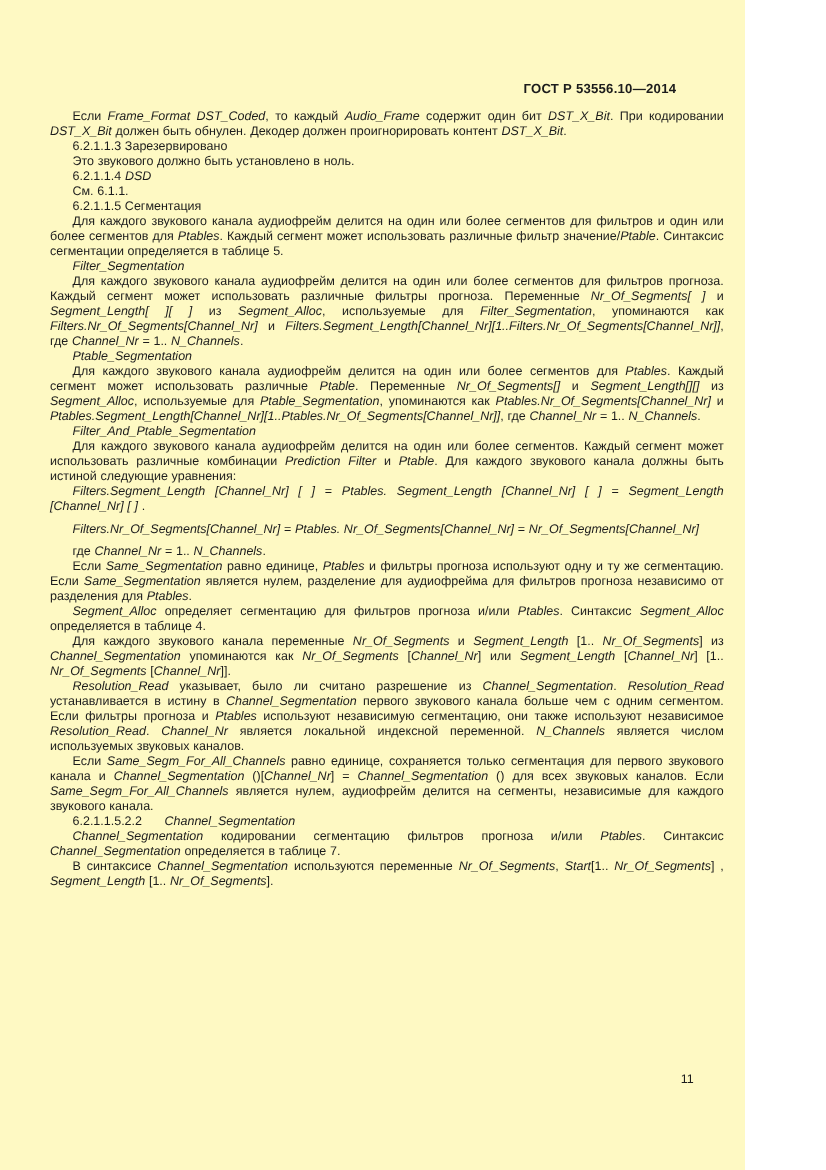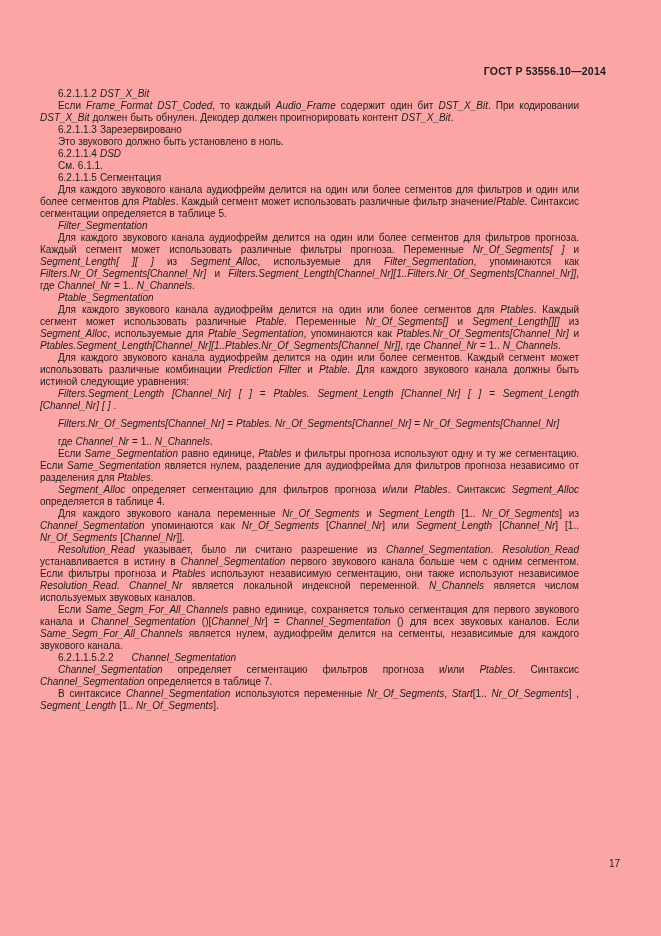--- a/index.html
+++ b/index.html
@@ -2,23 +2,23 @@
 <html><head>
 <meta charset="utf-8">
 <style>
   html, body {
     margin: 0;
     padding: 0;
     background: #ffffff;
   }
   .page {
     position: relative;
-    width: 661px;
+    width: 596px;
     height: 936px;
-    background: #fca5a5;
+    background: #fef9c3;
     font-family: "Liberation Sans", "DejaVu Sans", sans-serif;
     color: #1c1c1c;
     overflow: hidden;
   }
   .running-header {
     position: absolute;
     top: 65px;
     left: 40px;
     right: 55px;
     text-align: right;
@@ -56,40 +56,40 @@
     line-height: 12px;
   }
 </style>
 </head>
 <body>
 
 <div class="page">
   <div class="running-header">ГОСТ Р 53556.10—2014</div>
 
   <div class="doc-body">
-      <p class="para heading"><span>6.2.1.1.2 </span><span class="it">DST_X_Bit</span></p>
       <p class="para body"><span>Если </span><span class="it">Frame_Format DST_Coded</span><span>, то каждый </span><span class="it">Audio_Frame</span><span> содержит один бит </span><span class="it">DST_X_Bit</span><span>. При кодировании </span><span class="it">DST_X_Bit</span><span> должен быть обнулен. Декодер должен проигнорировать контент </span><span class="it">DST_X_Bit</span><span>.</span></p>
       <p class="para heading"><span>6.2.1.1.3 Зарезервировано</span></p>
       <p class="para body"><span>Это звукового должно быть установлено в ноль.</span></p>
       <p class="para heading"><span>6.2.1.1.4 </span><span class="it">DSD</span></p>
       <p class="para body"><span>См. 6.1.1.</span></p>
       <p class="para heading"><span>6.2.1.1.5 Сегментация</span></p>
       <p class="para body"><span>Для каждого звукового канала аудиофрейм делится на один или более сегментов для фильтров и один или более сегментов для </span><span class="it">Ptables</span><span>. Каждый сегмент может использовать различные фильтр значение/</span><span class="it">Ptable</span><span>. Синтаксис сегментации определяется в таблице 5.</span></p>
       <p class="para label"><span class="it">Filter_Segmentation</span></p>
       <p class="para body"><span>Для каждого звукового канала аудиофрейм делится на один или более сегментов для фильтров прогноза. Каждый сегмент может использовать различные фильтры прогноза. Переменные </span><span class="it">Nr_Of_Segments[ ]</span><span> и </span><span class="it">Segment_Length[ ][ ]</span><span> из </span><span class="it">Segment_Alloc</span><span>, используемые для </span><span class="it">Filter_Segmentation</span><span>, упоминаются как </span><span class="it">Filters.Nr_Of_Segments[Channel_Nr]</span><span> и </span><span class="it">Filters.Segment_Length[Channel_Nr][1..Filters.Nr_Of_Segments[Channel_Nr]]</span><span>, где </span><span class="it">Channel_Nr</span><span> = 1.. </span><span class="it">N_Channels</span><span>.</span></p>
       <p class="para label"><span class="it">Ptable_Segmentation</span></p>
       <p class="para body"><span>Для каждого звукового канала аудиофрейм делится на один или более сегментов для </span><span class="it">Ptables</span><span>. Каждый сегмент может использовать различные </span><span class="it">Ptable</span><span>. Переменные </span><span class="it">Nr_Of_Segments[]</span><span> и </span><span class="it">Segment_Length[][]</span><span> из </span><span class="it">Segment_Alloc</span><span>, используемые для </span><span class="it">Ptable_Segmentation</span><span>, упоминаются как </span><span class="it">Ptables.Nr_Of_Segments[Channel_Nr]</span><span> и </span><span class="it">Ptables.Segment_Length[Channel_Nr][1..Ptables.Nr_Of_Segments[Channel_Nr]]</span><span>, где </span><span class="it">Channel_Nr</span><span> = 1.. </span><span class="it">N_Channels</span><span>.</span></p>
+      <p class="para label"><span class="it">Filter_And_Ptable_Segmentation</span></p>
       <p class="para body"><span>Для каждого звукового канала аудиофрейм делится на один или более сегментов. Каждый сегмент может использовать различные комбинации </span><span class="it">Prediction Filter</span><span> и </span><span class="it">Ptable</span><span>. Для каждого звукового канала должны быть истиной следующие уравнения:</span></p>
       <p class="para eq2"><span class="it">Filters.Segment_Length [Channel_Nr] [ ]</span><span> = </span><span class="it">Ptables. Segment_Length [Channel_Nr] [ ]</span><span> = </span><span class="it">Segment_Length [Channel_Nr] [ ] </span><span>.</span></p>
       <p class="para eq1"><span class="it">Filters.Nr_Of_Segments[Channel_Nr]</span><span> = </span><span class="it">Ptables. Nr_Of_Segments[Channel_Nr]</span><span> = </span><span class="it">Nr_Of_Segments[Channel_Nr]</span></p>
       <p class="para where"><span>где </span><span class="it">Channel_Nr</span><span> = 1.. </span><span class="it">N_Channels</span><span>.</span></p>
       <p class="para body"><span>Если </span><span class="it">Same_Segmentation</span><span> равно единице, </span><span class="it">Ptables</span><span> и фильтры прогноза используют одну и ту же сегментацию. Если </span><span class="it">Same_Segmentation</span><span> является нулем, разделение для аудиофрейма для фильтров прогноза независимо от разделения для </span><span class="it">Ptables</span><span>.</span></p>
       <p class="para body"><span class="it">Segment_Alloc</span><span> определяет сегментацию для фильтров прогноза и/или </span><span class="it">Ptables</span><span>. Синтаксис </span><span class="it">Segment_Alloc</span><span> определяется в таблице 4.</span></p>
       <p class="para body"><span>Для каждого звукового канала переменные </span><span class="it">Nr_Of_Segments</span><span> и </span><span class="it">Segment_Length</span><span> [1.. </span><span class="it">Nr_Of_Segments</span><span>] из </span><span class="it">Channel_Segmentation</span><span> упоминаются как </span><span class="it">Nr_Of_Segments</span><span> [</span><span class="it">Channel_Nr</span><span>] или </span><span class="it">Segment_Length</span><span> [</span><span class="it">Channel_Nr</span><span>] [1.. </span><span class="it">Nr_Of_Segments</span><span> [</span><span class="it">Channel_Nr</span><span>]].</span></p>
       <p class="para body"><span class="it">Resolution_Read</span><span> указывает, было ли считано разрешение из </span><span class="it">Channel_Segmentation</span><span>. </span><span class="it">Resolution_Read</span><span> устанавливается в истину в </span><span class="it">Channel_Segmentation</span><span> первого звукового канала больше чем с одним сегментом. Если фильтры прогноза и </span><span class="it">Ptables</span><span> используют независимую сегментацию, они также используют независимое </span><span class="it">Resolution_Read</span><span>. </span><span class="it">Channel_Nr</span><span> является локальной индексной переменной. </span><span class="it">N_Channels</span><span> является числом используемых звуковых каналов.</span></p>
       <p class="para body"><span>Если </span><span class="it">Same_Segm_For_All_Channels</span><span> равно единице, сохраняется только сегментация для первого звукового канала и </span><span class="it">Channel_Segmentation</span><span> ()[</span><span class="it">Channel_Nr</span><span>] = </span><span class="it">Channel_Segmentation</span><span> () для всех звуковых каналов. Если </span><span class="it">Same_Segm_For_All_Channels</span><span> является нулем, аудиофрейм делится на сегменты, независимые для каждого звукового канала.</span></p>
       <p class="para heading"><span>6.2.1.1.5.2.2</span><span class="it gap">Channel_Segmentation</span></p>
-      <p class="para body"><span class="it">Channel_Segmentation</span><span> определяет сегментацию фильтров прогноза и/или </span><span class="it">Ptables</span><span>. Синтаксис </span><span class="it">Channel_Segmentation</span><span> определяется в таблице 7.</span></p>
+      <p class="para body"><span class="it">Channel_Segmentation</span><span> кодировании сегментацию фильтров прогноза и/или </span><span class="it">Ptables</span><span>. Синтаксис </span><span class="it">Channel_Segmentation</span><span> определяется в таблице 7.</span></p>
       <p class="para body"><span>В синтаксисе </span><span class="it">Channel_Segmentation</span><span> используются переменные </span><span class="it">Nr_Of_Segments</span><span>, </span><span class="it">Start</span><span>[1.. </span><span class="it">Nr_Of_Segments</span><span>] , </span><span class="it">Segment_Length</span><span> [1.. </span><span class="it">Nr_Of_Segments</span><span>].</span></p>
     </div>
 
-  <div class="page-number">17</div>
+  <div class="page-number">11</div>
 </div>
 
 </body></html>

